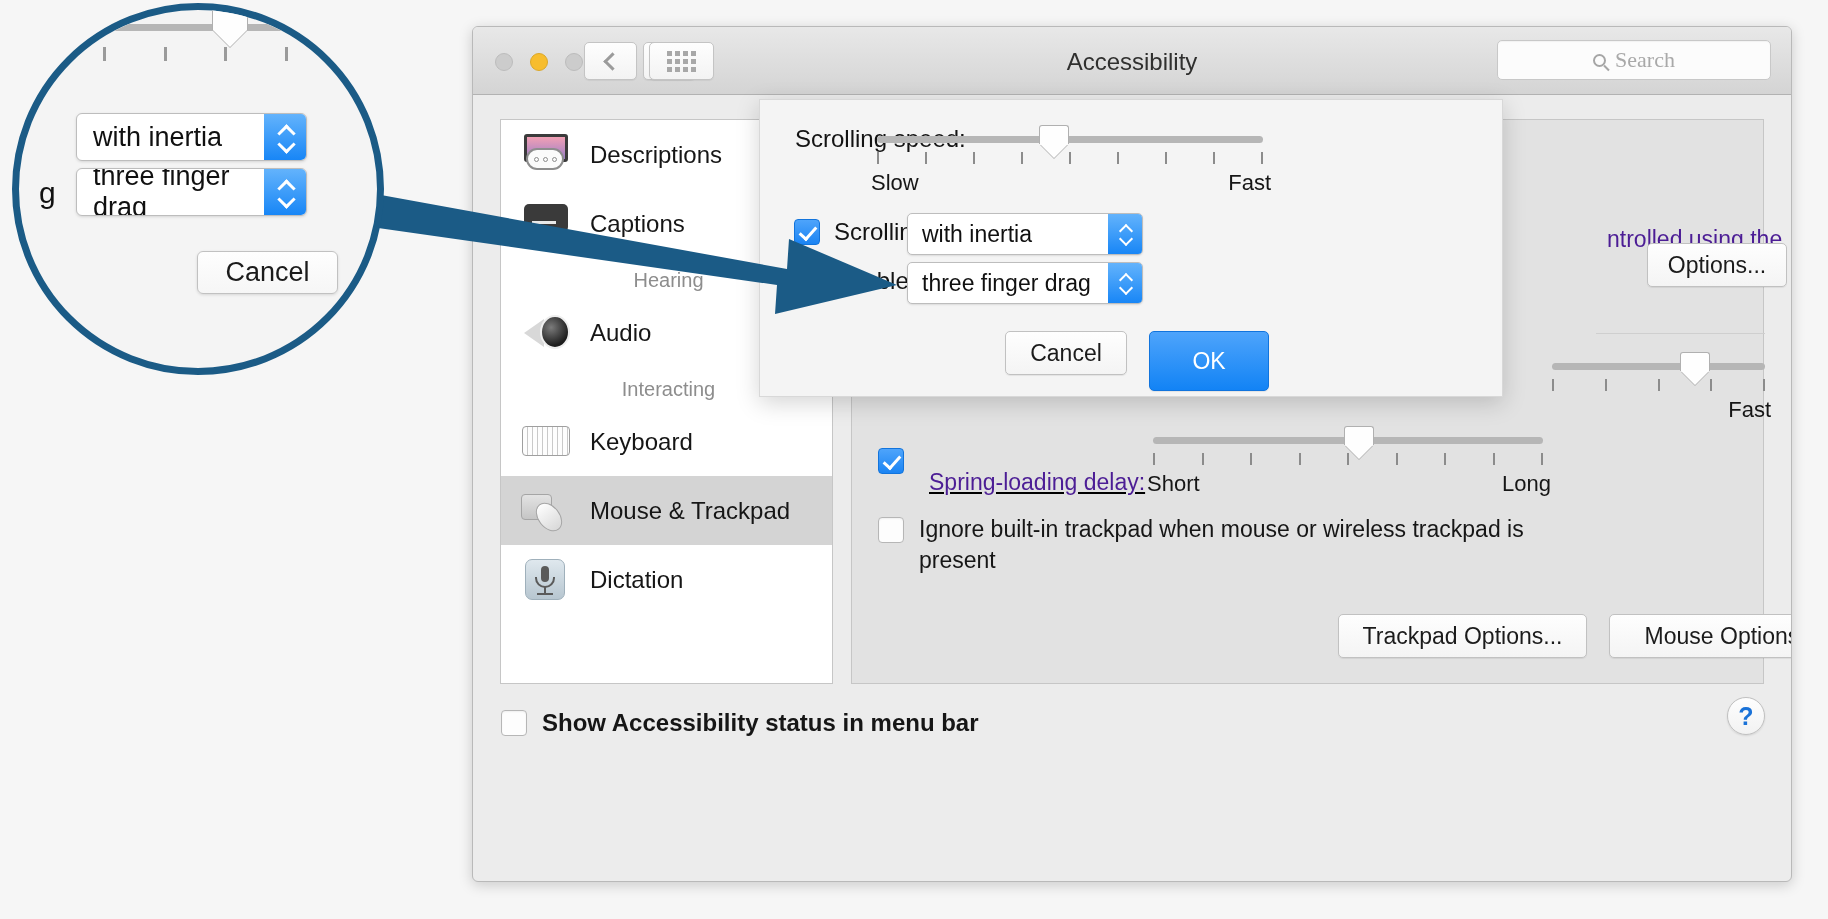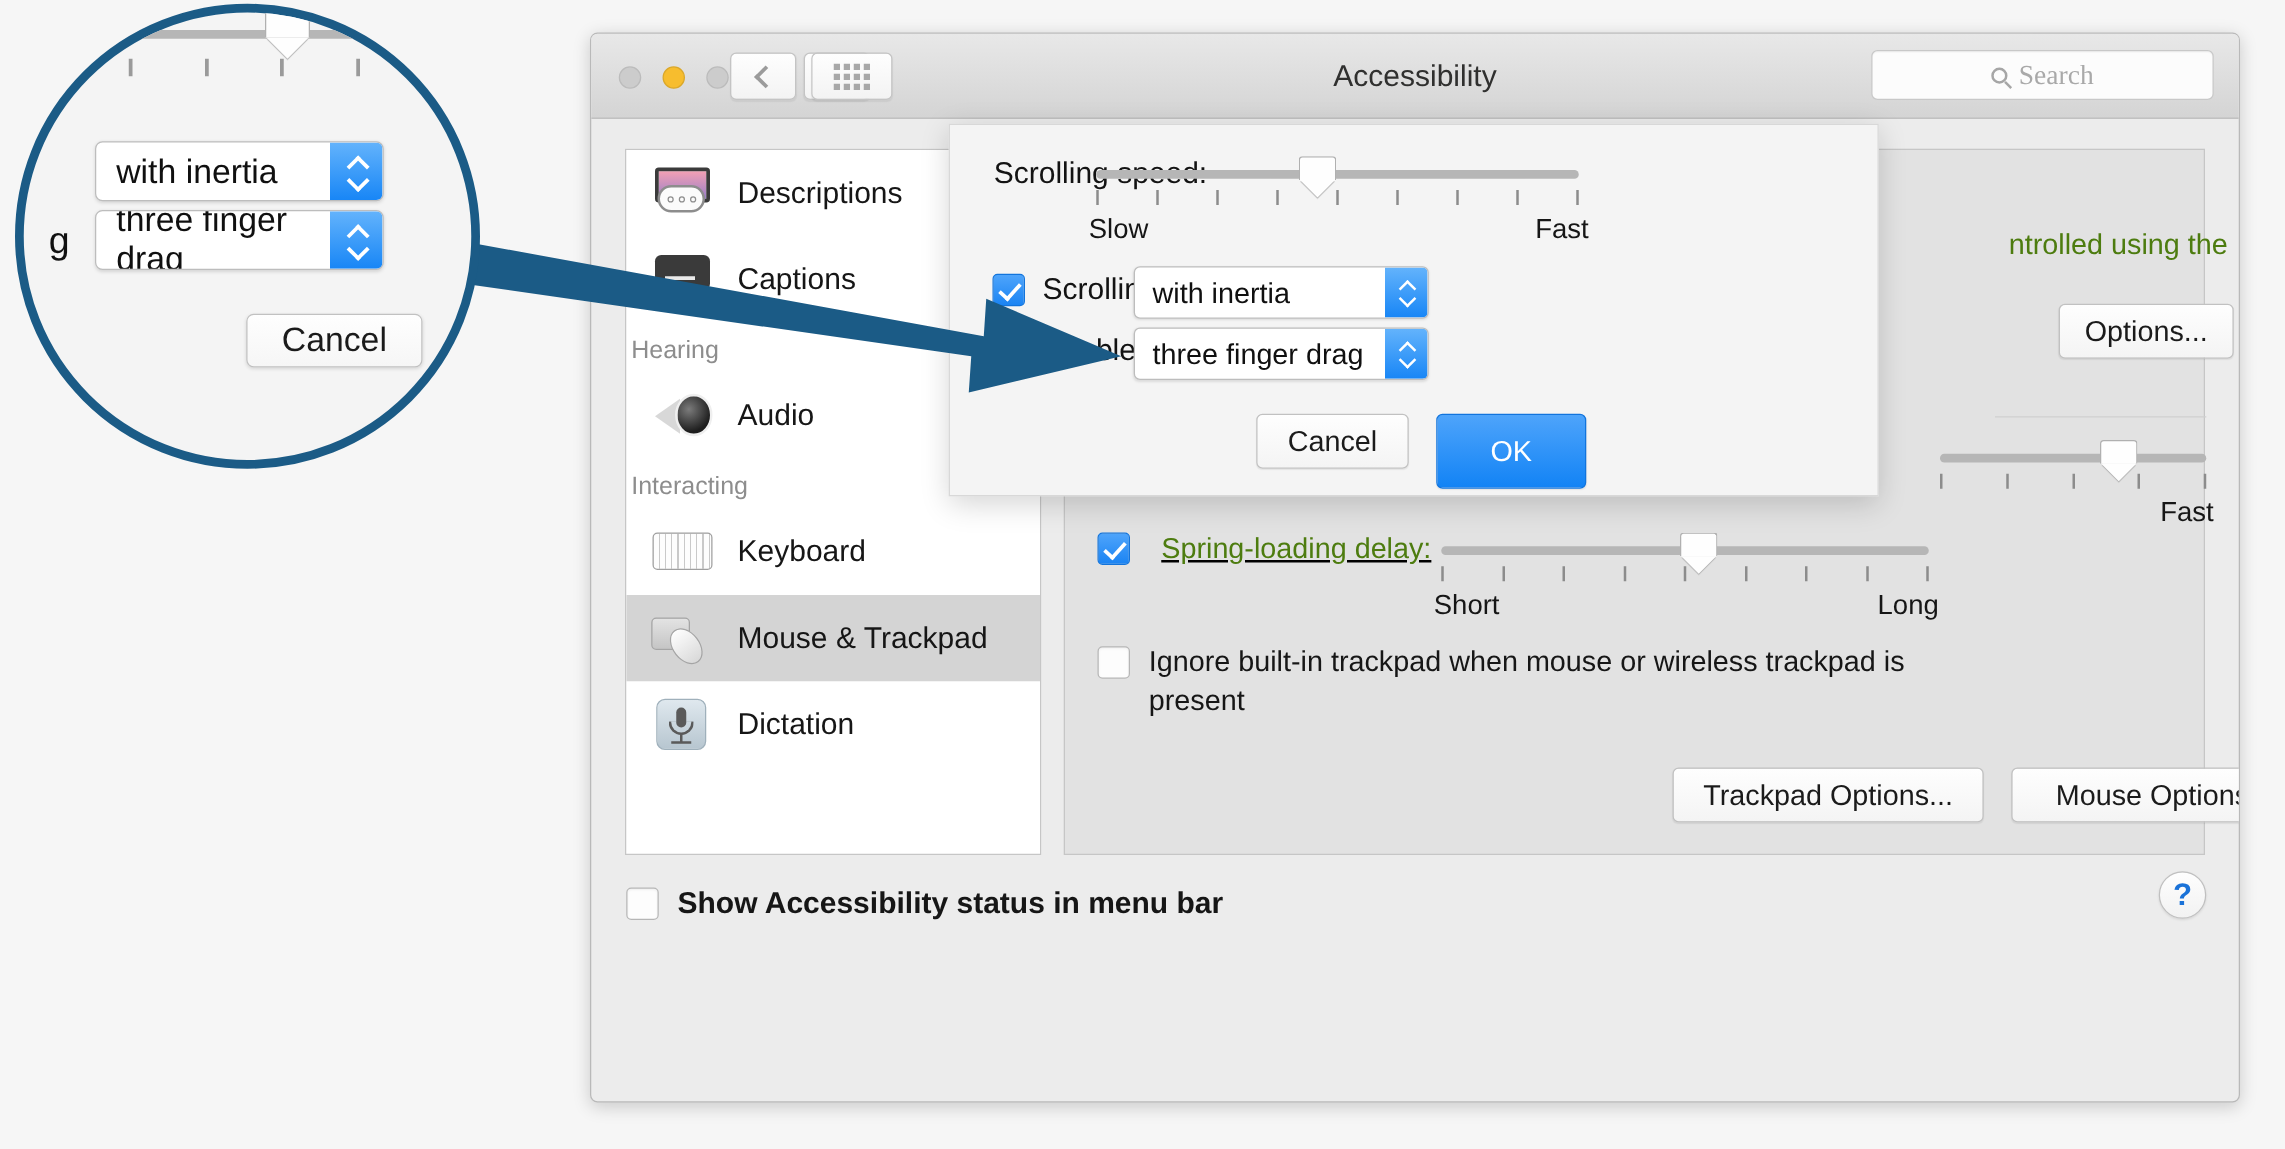--- a/index.html
+++ b/index.html
@@ -71,21 +71,21 @@
   
   .sidebar {
     position: absolute; left: 27px; top: 24px;
     width: 333px; height: 565px;
     background: #fff; border: 1px solid #c6c6c6;
     overflow: hidden;
   }
   .sb-row { display: flex; align-items: center; height: 69px; padding-left: 19px; gap: 18px; }
   .sb-row.sel { background: #d4d4d4; }
   .sb-label { font-size: 24px; color: #161616; }
-  .sb-head { font-size: 20px; color: #8d8d8d; padding: 11px 0 6px 4px; }
+  .sb-head { font-size: 20px; color: #8d8d8d; padding: 11px 0 6px 4px; text-align: center; }
   .ico { width: 52px; height: 45px; flex: 0 0 52px; position: relative; }
 
   
   .ico-desc .scr { position:absolute; left:4px; top:2px; width:44px; height:28px; border-radius:3px;
     background: linear-gradient(to bottom,#f2a0b4,#9b7fc9); border:3px solid #3b3b3b; }
   .ico-desc .bub { position:absolute; left:6px; top:16px; width:38px; height:22px; border-radius:11px;
     background:#fbfbfb; border:2px solid #8d8d8d; display:flex; align-items:center; justify-content:center; gap:4px; }
   .ico-desc .bub i { width:5px; height:5px; border:1px solid #8d8d8d; border-radius:50%; display:block; }
   .ico-cap .box { position:absolute; left:4px; top:3px; width:44px; height:28px; border-radius:5px; background:#3a3a3a; }
   .ico-cap .bar { position:absolute; left:12px; top:20px; width:24px; height:3px; background:#e9e9e9; }
@@ -115,21 +115,21 @@
     border:2px solid #5a5a5a; border-top:none; border-radius:0 0 11px 11px; }
   .ico-dic .stem { position:absolute; left:24px; top:30px; width:2px; height:7px; background:#5a5a5a; }
   .ico-dic .base { position:absolute; left:17px; top:36px; width:16px; height:2px; background:#5a5a5a; }
 
   
   .panel {
     position: absolute; left: 378px; top: 24px;
     width: 913px; height: 565px;
     background: #e2e2e2; border: 1px solid #c6c6c6;
   }
-  .p-text { position: absolute; font-size: 23px; color: #4d7c0f; }
+  .p-text { position: absolute; font-size: 23px; color: #4c1d95; margin-top: 44px; }
   .divider { position:absolute; height:1px; background:#cfcfcf; }
 
   .btn {
     background: linear-gradient(to bottom,#fefefe,#f4f4f4);
     border: 1px solid #c1c1c1; border-radius: 5px;
     font-size: 23px; color: #1b1b1b;
     display: flex; align-items: center; justify-content: center;
     box-shadow: 0 1px 1px rgba(0,0,0,.07);
   }
   .btn.blue {

